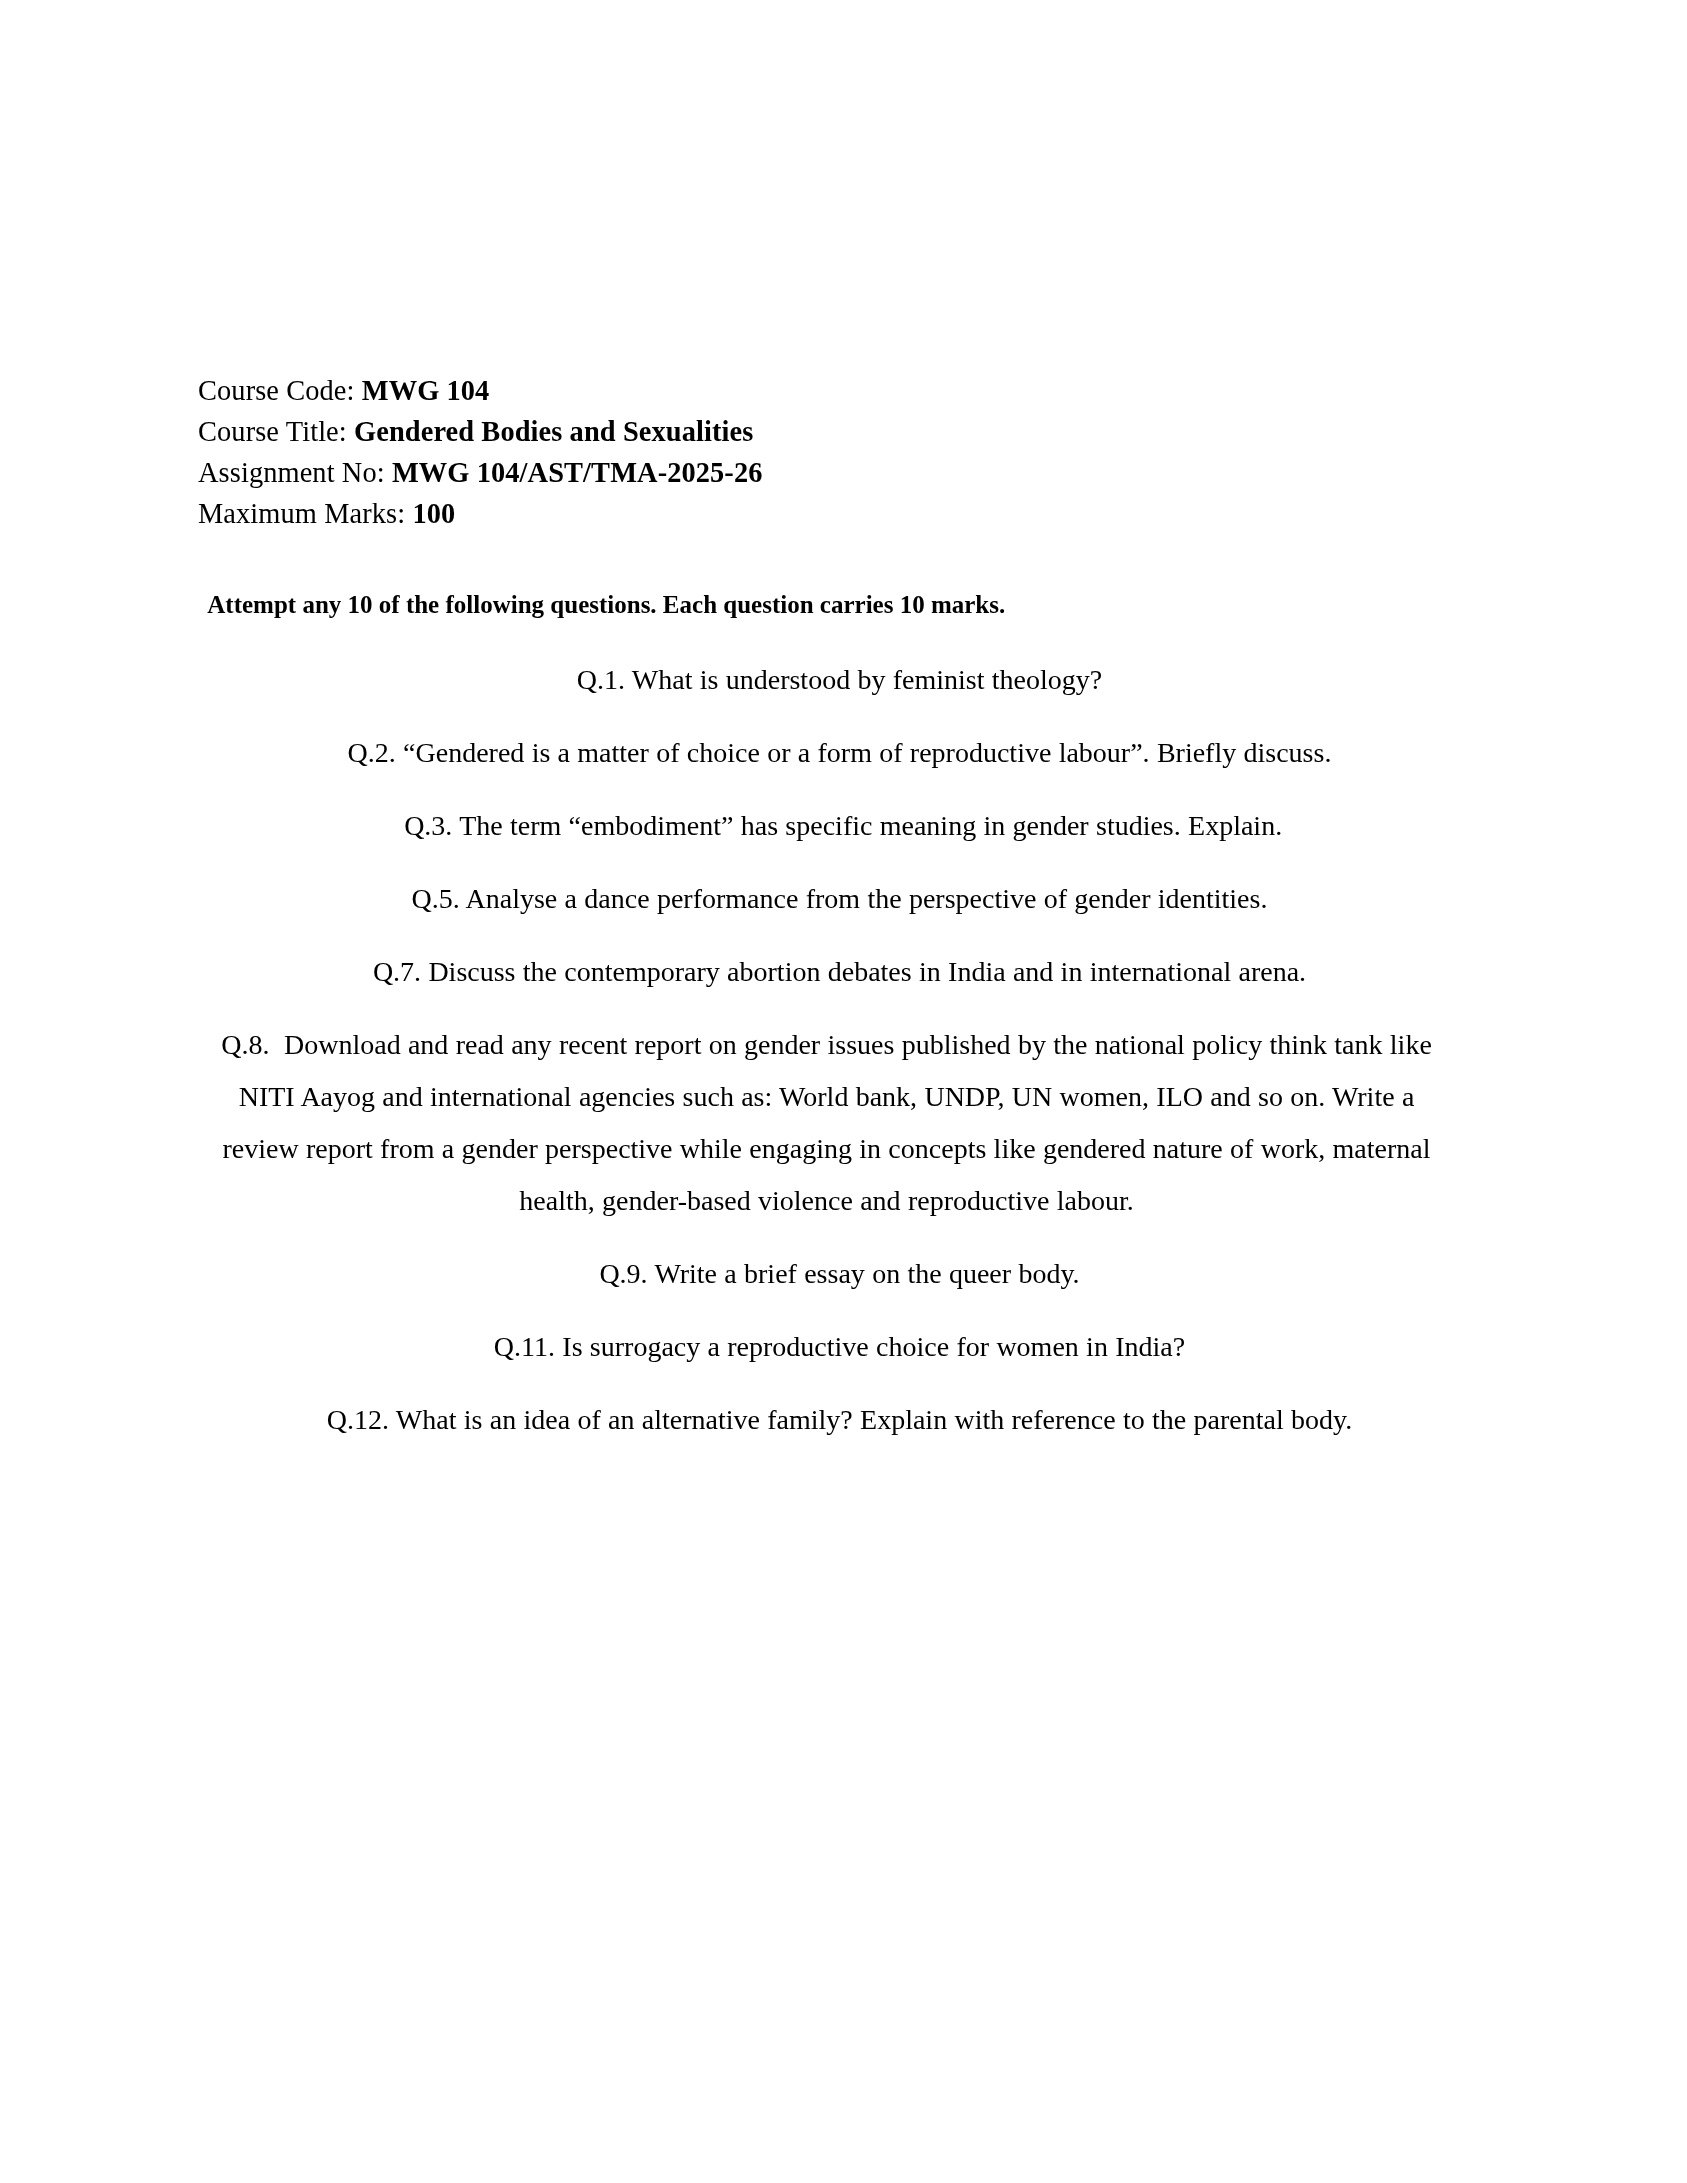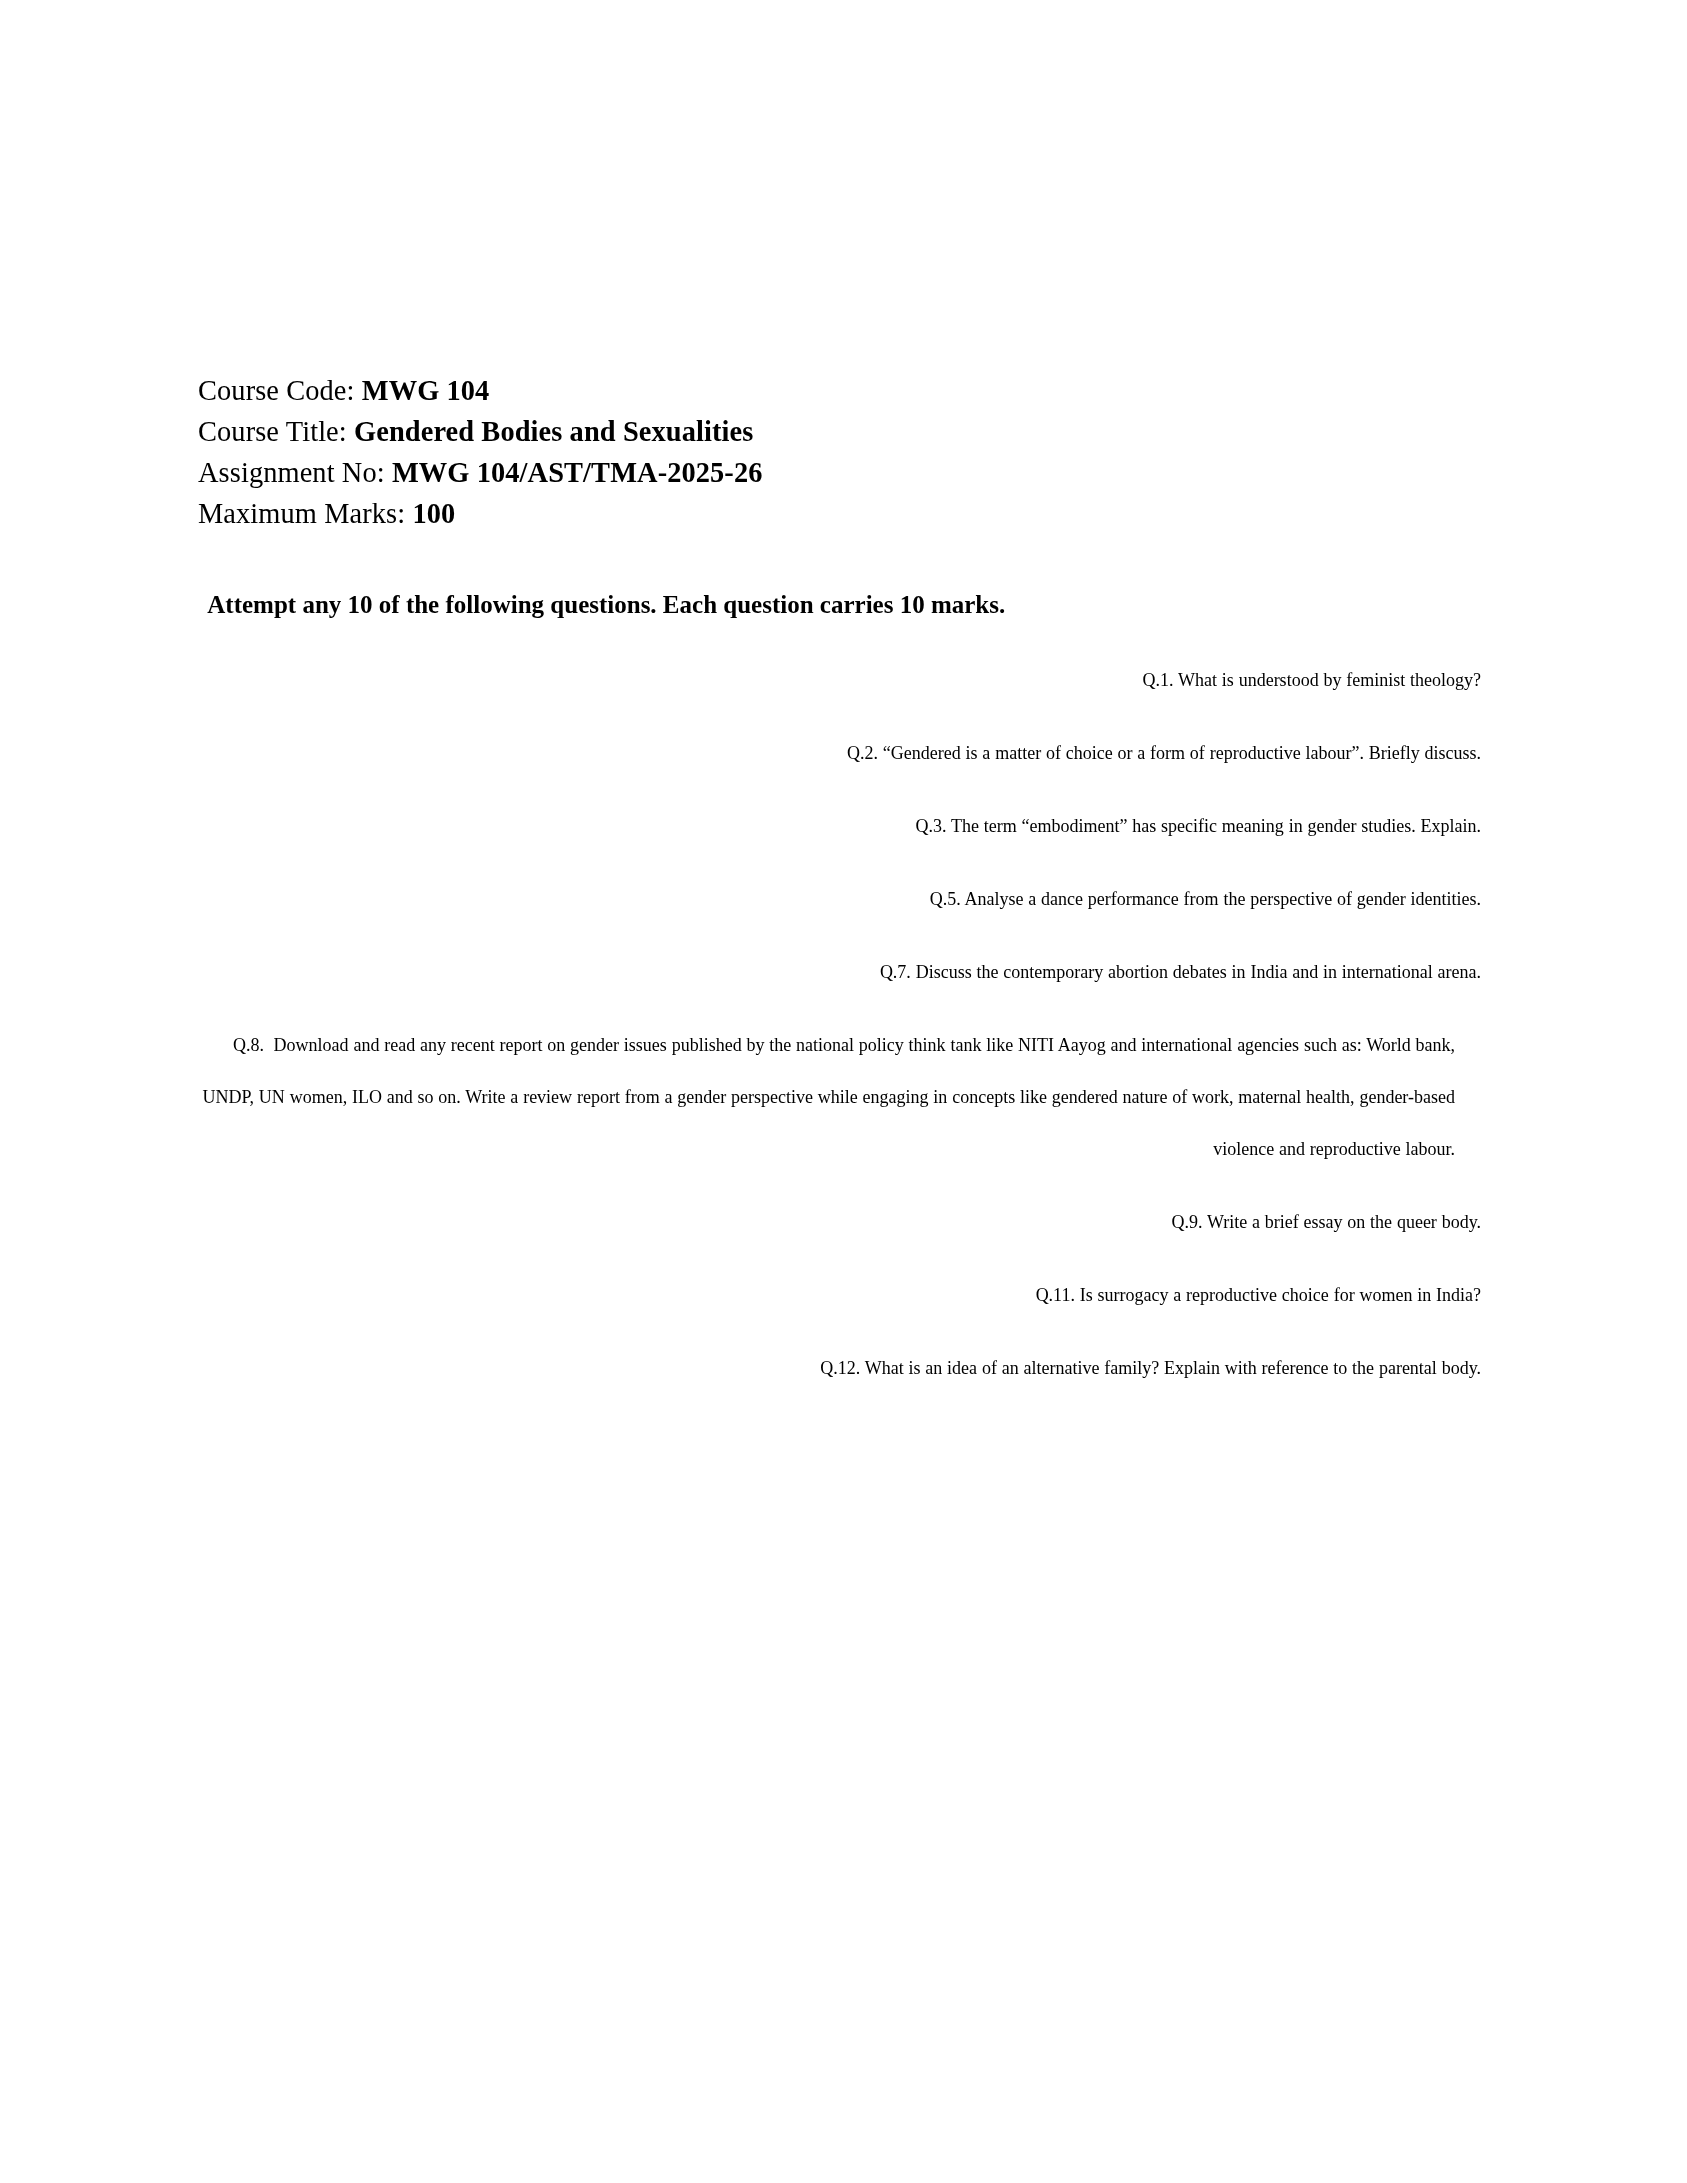--- a/index.html
+++ b/index.html
@@ -45,24 +45,24 @@
     margin-top: 52px;
     margin-left: 9.3px;
     font-size: 25px;
     line-height: 38px;
     font-weight: bold;
   }
   .questions {
     margin-top: 30px;
   }
   .question {
-    font-size: 18px;
+    font-size: 28px;
     line-height: 52px;
     margin: 0 0 21px 0;
-    text-align: right;
+    text-align: center;
     white-space: pre-wrap;
     word-spacing: 0.3px;
   }
   .question:last-child {
     margin-bottom: 0;
   }
   .q-wide {
     width: 1257px;
   }
 </style>

